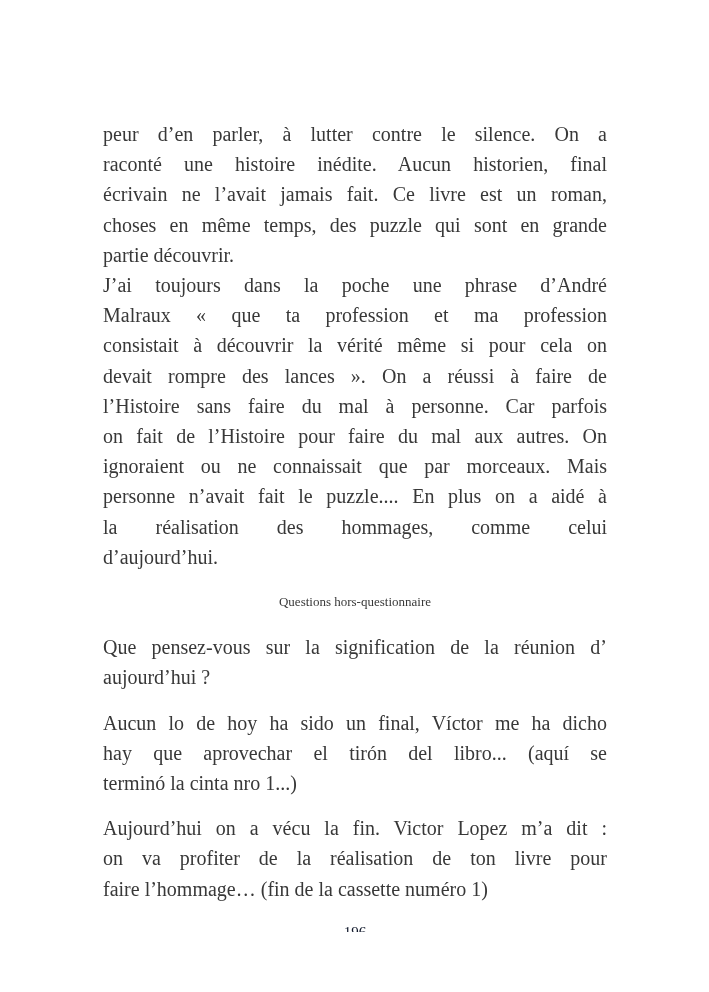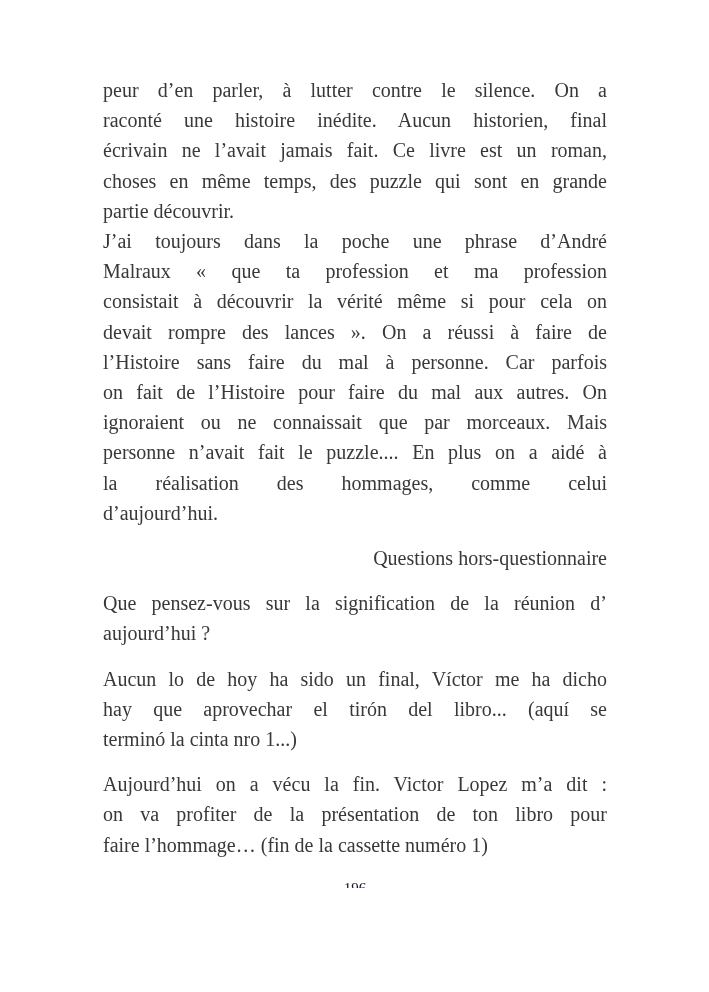--- a/index.html
+++ b/index.html
@@ -10,40 +10,41 @@
   .page {
     position: relative;
     width: 709px;
     height: 888px;
     box-sizing: border-box;
     background: #ffffff;
     padding: 75px 102px 0 103px;
     font-family: "Liberation Serif", "DejaVu Serif", serif;
     color: #383838;
     overflow: hidden;
+    margin-top: 44px;
   }
   .block {
     margin: 0;
   }
   .block.gap {
     margin-top: 15px;
   }
   .txt-line {
     font-size: 20px;
     line-height: 30.2px;
     text-align: justify;
     text-align-last: justify;
   }
   .txt-line.lastline {
     text-align-last: left;
   }
   .heading-line {
-    font-size: 20px;
+    font-size: 13px;
     line-height: 30.2px;
-    text-align: right;
+    text-align: center;
   }
   .page-number {
     margin-top: 19px;
     text-align: center;
     font-size: 15px;
     line-height: 18px;
     color: #0f172a;
   }
 </style>
 </head>
@@ -82,19 +83,19 @@
   </div>
 
   <div class="block gap">
     <div class="txt-line">Aucun lo de hoy ha sido un final, Víctor me ha dicho</div>
     <div class="txt-line">hay que aprovechar el tirón del libro... (aquí se</div>
     <div class="txt-line lastline">terminó la cinta nro 1...)</div>
   </div>
 
   <div class="block gap">
     <div class="txt-line">Aujourd’hui on a vécu la fin. Victor Lopez m’a dit :</div>
-    <div class="txt-line">on va profiter de la présentation de ton libro pour</div>
+    <div class="txt-line">on va profiter de la réalisation de ton livre pour</div>
     <div class="txt-line lastline">faire l’hommage… (fin de la cassette numéro 1)</div>
   </div>
 
   <div class="page-number">196</div>
 
 </div>
 
 </body></html>

